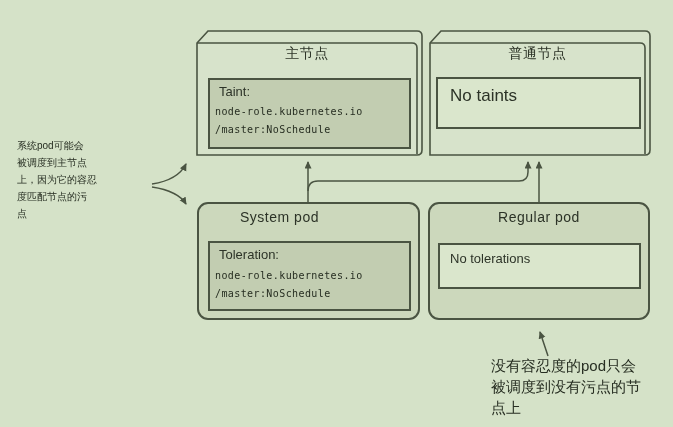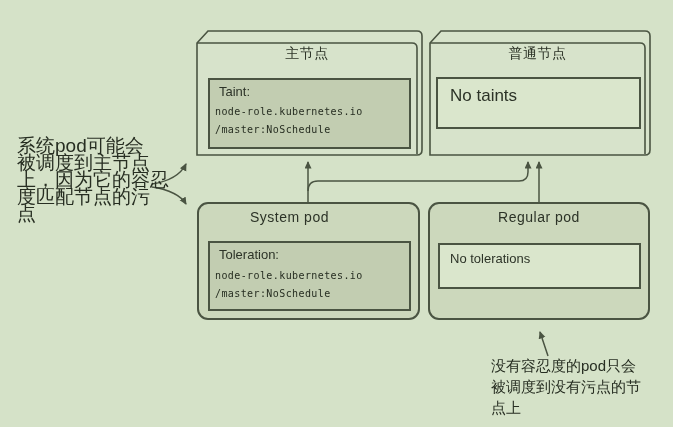--- a/index.html
+++ b/index.html
@@ -57,21 +57,21 @@
     letter-spacing: 0.4px;
     line-height: 18px;
     color: #262d21;
     white-space: nowrap;
   }
   .note {
     white-space: pre-line;
     color: #272e22;
   }
   .note.left-note {
-    font-size: 19px;
+    font-size: 10px;
     line-height: 17px;
     width: 178px;
   }
   .note.bottom-note {
     font-size: 15px;
     line-height: 21px;
     width: 190px;
   }
 </style>
 </head>
@@ -114,21 +114,21 @@
     <div>node-role.kubernetes.io</div>
     <div>/master:NoSchedule</div>
   </div>
 
   <div class="abs box-title" style="left:430px; top:45px; width:215px;">普通节点</div>
 
   <div class="abs inner-box light" style="left:436px; top:77px; width:205px; height:52px;"></div>
   <div class="abs attr-label" style="left:450px; top:86px; font-size:17px;text-align:right;">No taints</div>
 
   <div class="abs pod" style="left:197px; top:202px; width:223px; height:118px;"></div>
-  <div class="abs box-title" style="left:200px; top:209px; width:179px;">System pod</div>
+  <div class="abs box-title" style="left:190px; top:209px; width:179px;">System pod</div>
 
   <div class="abs inner-box shaded" style="left:208px; top:241px; width:203px; height:70px;"></div>
   <div class="abs attr-label" style="left:219px; top:247px;">Toleration:</div>
   <div class="abs code" style="left:215px; top:267px;">
     <div>node-role.kubernetes.io</div>
     <div>/master:NoSchedule</div>
   </div>
 
   <div class="abs pod" style="left:428px; top:202px; width:222px; height:118px;"></div>
   <div class="abs box-title" style="left:428px; top:209px; width:222px;">Regular pod</div>

